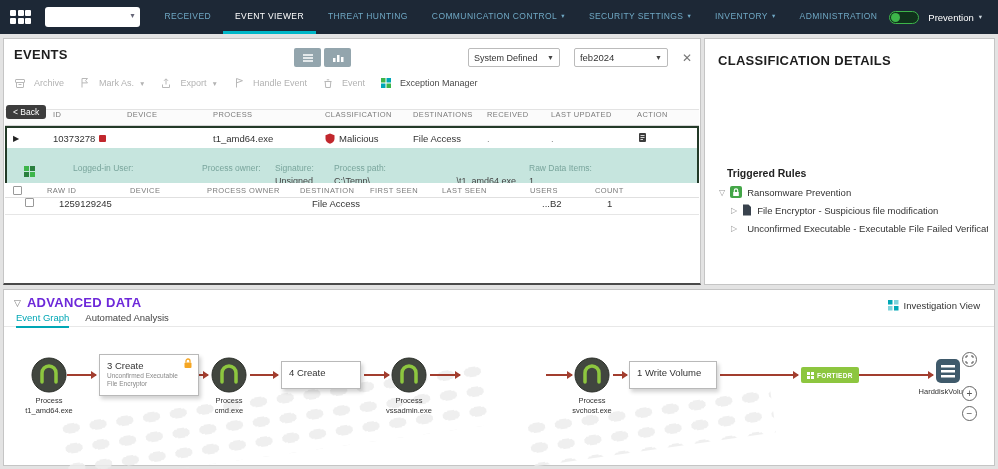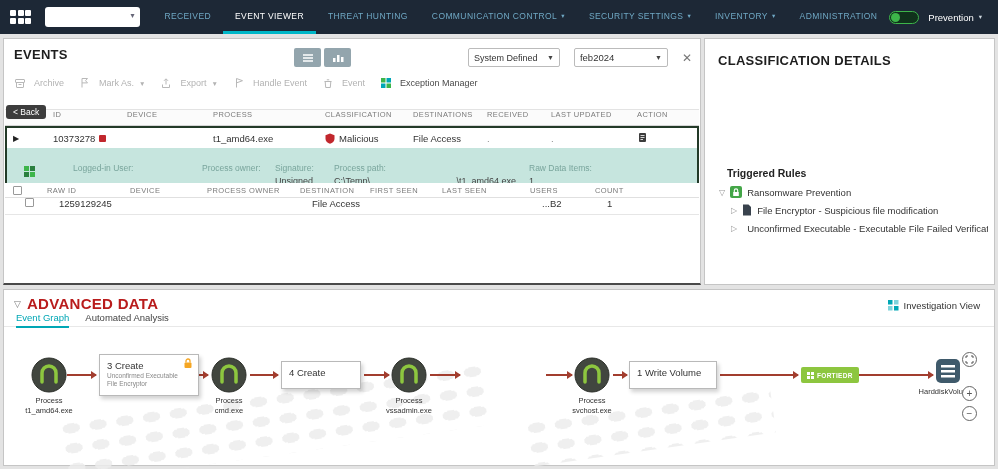--- a/index.html
+++ b/index.html
@@ -78,21 +78,21 @@
 .class-title{position:absolute;left:13px;top:14px;font-size:13px;font-weight:bold;color:#1e1e1e;letter-spacing:.3px}
 .triggered-label{position:absolute;left:22px;top:128px;font-size:10.5px;font-weight:bold;color:#222}
 .rules{position:absolute;left:14px;top:147px;right:6px}
 .rule{display:flex;align-items:center;gap:5px;font-size:9.5px;color:#333;margin-bottom:6px;cursor:pointer;white-space:nowrap;overflow:hidden}
 .rule.child{margin-left:12px}
 .tree-caret{color:#999;font-size:8px}
 
 
 .adv-head{position:absolute;left:10px;top:5px;display:flex;align-items:center;gap:6px}
 .adv-tri{color:#777;font-size:9px;cursor:pointer}
-.adv-title{font-size:15px;font-weight:bold;color:#b91c1c;letter-spacing:.3px}
+.adv-title{font-size:13px;font-weight:bold;color:#6d28d9;letter-spacing:.3px}
 .adv-tabs{position:absolute;left:12px;top:22px;display:flex;gap:16px;z-index:2}
 .adv-tab{font-size:9.5px;color:#444;padding-bottom:3px;cursor:pointer;border-bottom:2px solid transparent}
 .adv-tab.active{color:#00a7b5;border-bottom-color:#00a7b5}
 .adv-tabline{position:absolute;left:0;right:0;top:36px;border-top:1px solid #e8e8e8}
 .inv-view{position:absolute;right:14px;top:10px;display:flex;align-items:center;gap:5px;font-size:9.5px;color:#333;cursor:pointer}
 
 
 .graph{position:absolute;left:0;top:40px;right:0;height:135px}
 .wm{position:absolute;background-image:radial-gradient(ellipse 9px 5px at center,#ececec 97%,transparent 98%);background-size:27px 20px;transform:rotate(-8deg);z-index:0;opacity:.85}
 .wm1{left:55px;top:60px;width:430px;height:65px}

